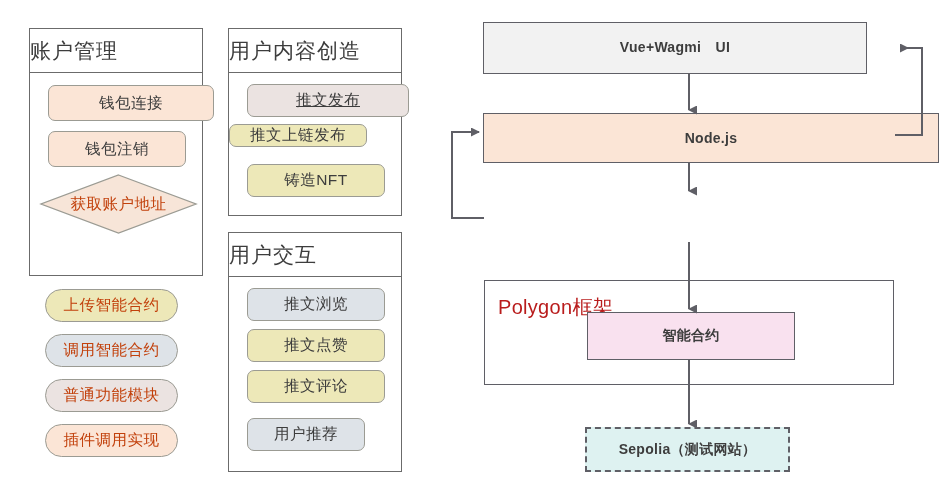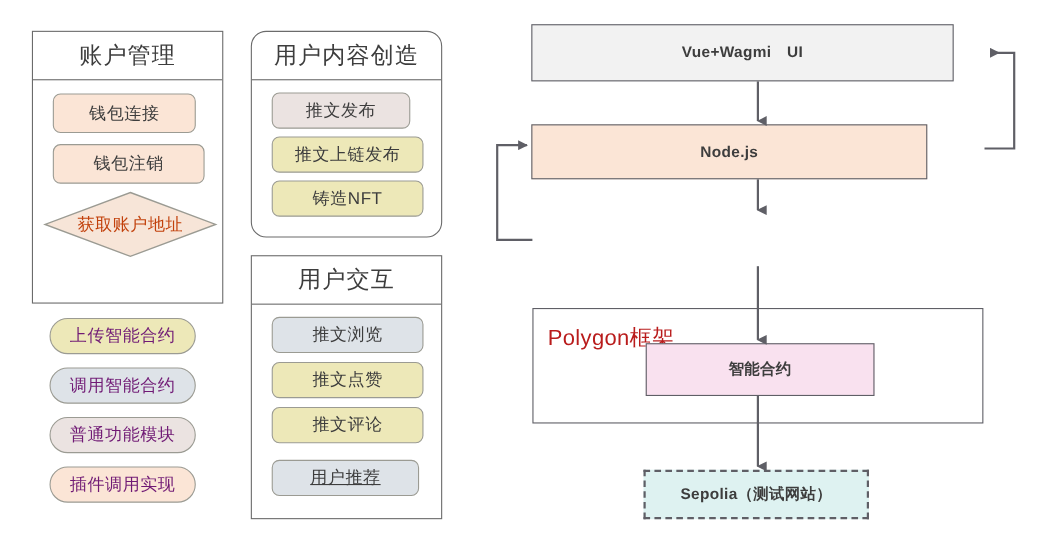--- a/index.html
+++ b/index.html
@@ -26,21 +26,20 @@
     border: 1.5px solid #6b6b6b;
     box-sizing: border-box;
   }
   .card-title {
     position: absolute;
     left: 0;
     top: 0;
     right: 0;
     height: 44px;
     line-height: 44px;
-    text-align: center;
     font-size: 21px;
     color: #3d3d3d;
     border-bottom: 1.5px solid #6b6b6b;
     box-sizing: border-box;
     letter-spacing: 1px;
   }
   .card-body {
     position: absolute;
     left: 0;
     right: 0;
@@ -64,21 +63,21 @@
   }
 
   
   .pill {
     position: absolute;
     border-radius: 18px;
     border: 1.3px solid #9b9b93;
     box-sizing: border-box;
     text-align: center;
     font-size: 15.5px;
-    color: #701a75;
+    color: #c2410c;
     display: flex;
     align-items: center;
     justify-content: center;
     letter-spacing: 0.5px;
   }
 
   
   .diamond-wrap {
     position: absolute;
   }
@@ -135,21 +134,21 @@
   }
 </style>
 </head>
 <body>
 
 <div id="canvas">
 
   <div class="card" style="left:29px; top:28px; width:174px; height:248px;">
     <div class="card-title">账户管理</div>
     <div class="card-body">
-      <div class="rnode" style="left:18px; top:12px; width:130px; height:36px; background:#FBE5D6;">
+      <div class="rnode" style="left:18px; top:12px; width:166px; height:36px; background:#FBE5D6;">
         <span>钱包连接</span>
       </div>
       <div class="rnode" style="left:18px; top:58px; width:138px; height:36px; background:#FBE5D6;">
         <span>钱包注销</span>
       </div>
 
       <div class="diamond-wrap" style="left:9px; top:100px; width:159px; height:62px;">
         <svg width="159" height="62" viewBox="0 0 159 62">
           <polygon points="79.5,2 157,31 79.5,60 2,31" fill="#F7E5D8" stroke="#9b9b93" stroke-width="1.3"></polygon>
         </svg>
@@ -164,58 +163,58 @@
   <div class="pill" style="left:45px; top:334px; width:133px; height:33px; background:#DEE3E8;">
     <span>调用智能合约</span>
   </div>
   <div class="pill" style="left:45px; top:379px; width:133px; height:33px; background:#EBE3E1;">
     <span>普通功能模块</span>
   </div>
   <div class="pill" style="left:45px; top:424px; width:133px; height:33px; background:#FBE5D6;">
     <span>插件调用实现</span>
   </div>
 
-  <div class="card" style="left:228px; top:28px; width:174px; height:188px;border-radius:14px;">
+  <div class="card" style="left:228px; top:28px; width:174px; height:188px;">
     <div class="card-title">用户内容创造</div>
     <div class="card-body">
-      <div class="rnode" style="left:18px; top:11px; width:126px; height:33px; background:#EBE3E1;">
+      <div class="rnode" style="left:18px; top:11px; width:162px; height:33px; background:#EBE3E1;text-decoration:underline;">
         <span>推文发布</span>
       </div>
-      <div class="rnode" style="left:18px; top:51px; width:138px; height:33px; background:#EDE8B8;">
+      <div class="rnode" style="left:0; top:51px; width:138px; height:23px; background:#EDE8B8;">
         <span>推文上链发布</span>
       </div>
       <div class="rnode" style="left:18px; top:91px; width:138px; height:33px; background:#EDE8B8;">
         <span>铸造NFT</span>
       </div>
     </div>
   </div>
 
   <div class="card" style="left:228px; top:232px; width:174px; height:240px;">
     <div class="card-title">用户交互</div>
     <div class="card-body">
       <div class="rnode" style="left:18px; top:11px; width:138px; height:33px; background:#DEE3E8;">
         <span>推文浏览</span>
       </div>
       <div class="rnode" style="left:18px; top:52px; width:138px; height:33px; background:#EDE8B8;">
         <span>推文点赞</span>
       </div>
       <div class="rnode" style="left:18px; top:93px; width:138px; height:33px; background:#EDE8B8;">
         <span>推文评论</span>
       </div>
-      <div class="rnode" style="left:18px; top:141px; width:134px; height:33px; background:#DEE3E8;text-decoration:underline;">
+      <div class="rnode" style="left:18px; top:141px; width:118px; height:33px; background:#DEE3E8;">
         <span>用户推荐</span>
       </div>
     </div>
   </div>
 
   <div class="fbox solid" style="left:483px; top:22px; width:384px; height:52px; background:#F2F2F2;">
     <span>Vue+Wagmi　UI</span>
   </div>
 
-  <div class="fbox solid" style="left:483px; top:113px; width:360px; height:50px; background:#FBE5D6;">
+  <div class="fbox solid" style="left:483px; top:113px; width:456px; height:50px; background:#FBE5D6;">
     <span>Node.js</span>
   </div>
 
 
   <div class="container-box" style="left:484px; top:280px; width:410px; height:105px;">
   </div>
   <div class="container-label" style="left:498px; top:294px;">Polygon框架</div>
 
   <div class="fbox solid" style="left:587px; top:312px; width:208px; height:48px; background:#F9E1EF;">
     <span>智能合约</span>

